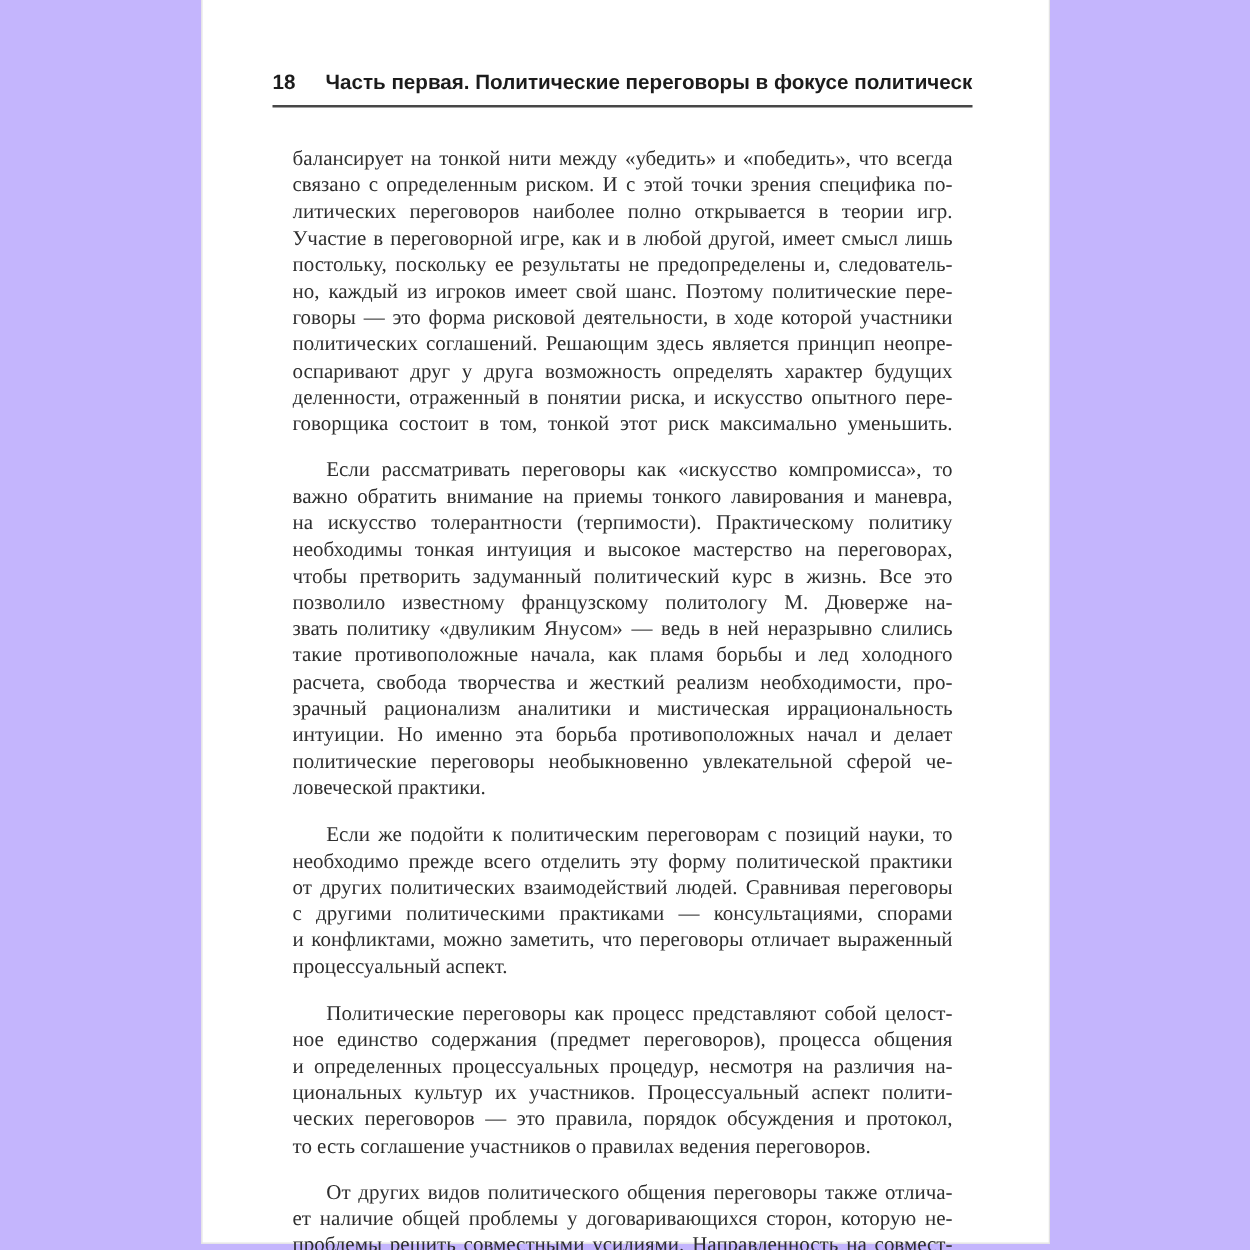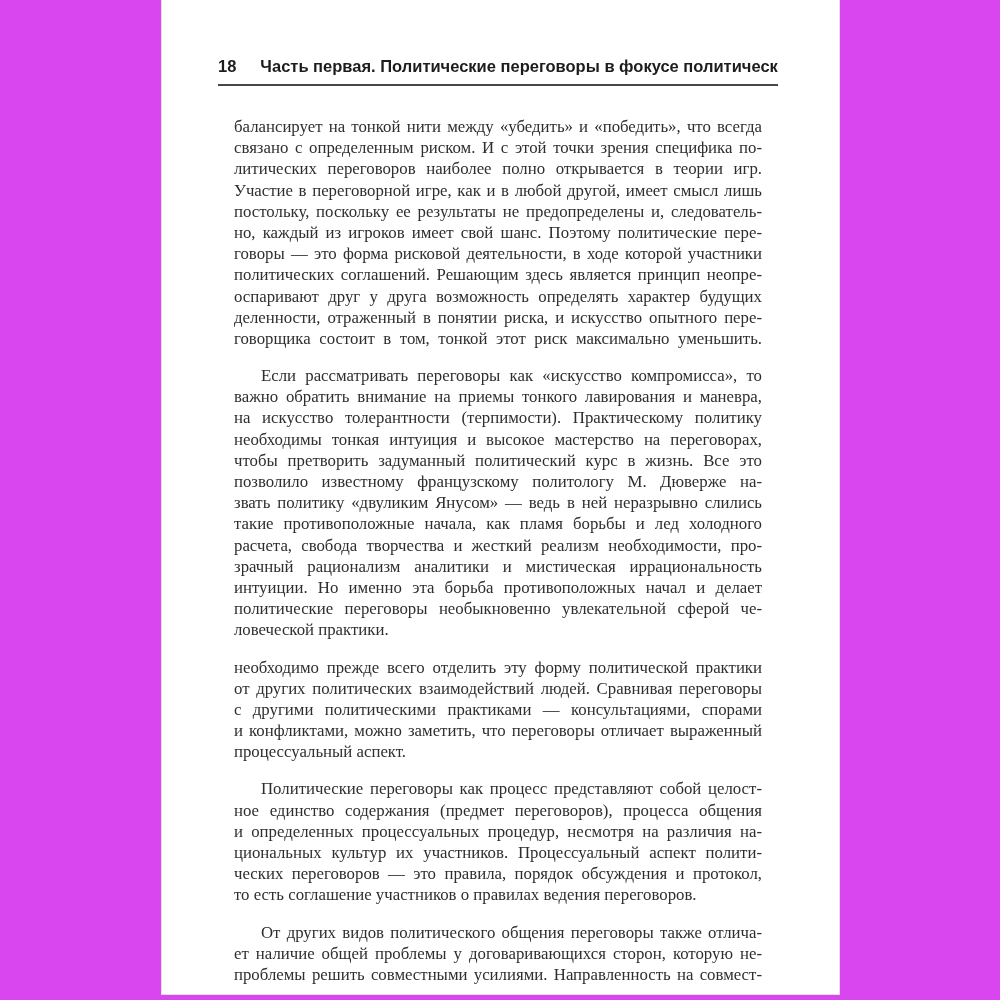--- a/index.html
+++ b/index.html
@@ -11,21 +11,21 @@
   html,body{
     margin:0;
     padding:0;
     background:#ffffff;
     font-family:"Liberation Serif", serif;
   }
   .canvas{
     position:relative;
     width:1000px;
     height:1000px;
-    background:#d946ef;
+    background:#c4b5fd;
     overflow:hidden;
   }
   
   .page-sheet{
     position:absolute;
     left:161px;
     top:0;
     width:677px;
     height:994px;
     background:#ffffff;
@@ -115,20 +115,21 @@
         <div class="line">позволило известному французскому политологу М. Дюверже на-</div>
         <div class="line">звать политику «двуликим Янусом» — ведь в ней неразрывно слились</div>
         <div class="line">такие противоположные начала, как пламя борьбы и лед холодного</div>
         <div class="line">расчета, свобода творчества и жесткий реализм необходимости, про-</div>
         <div class="line">зрачный рационализм аналитики и мистическая иррациональность</div>
         <div class="line">интуиции. Но именно эта борьба противоположных начал и делает</div>
         <div class="line">политические переговоры необыкновенно увлекательной сферой че-</div>
         <div class="line last-line">ловеческой практики.</div>
       </div>
       <div class="paragraph">
+        <div class="line first-indent">Если же подойти к политическим переговорам с позиций науки, то</div>
         <div class="line">необходимо прежде всего отделить эту форму политической практики</div>
         <div class="line">от других политических взаимодействий людей. Сравнивая переговоры</div>
         <div class="line">с другими политическими практиками — консультациями, спорами</div>
         <div class="line">и конфликтами, можно заметить, что переговоры отличает выраженный</div>
         <div class="line last-line">процессуальный аспект.</div>
       </div>
       <div class="paragraph">
         <div class="line first-indent">Политические переговоры как процесс представляют собой целост-</div>
         <div class="line">ное единство содержания (предмет переговоров), процесса общения</div>
         <div class="line">и определенных процессуальных процедур, несмотря на различия на-</div>

